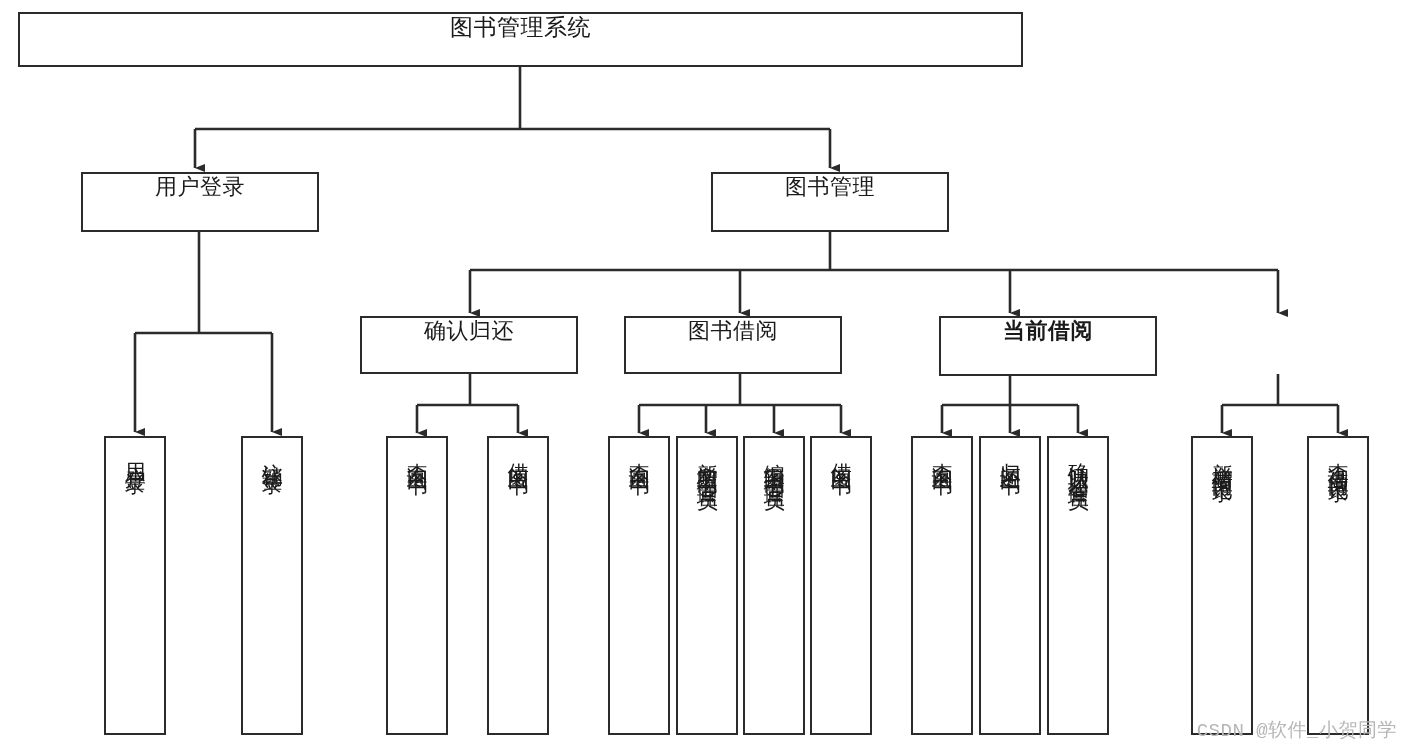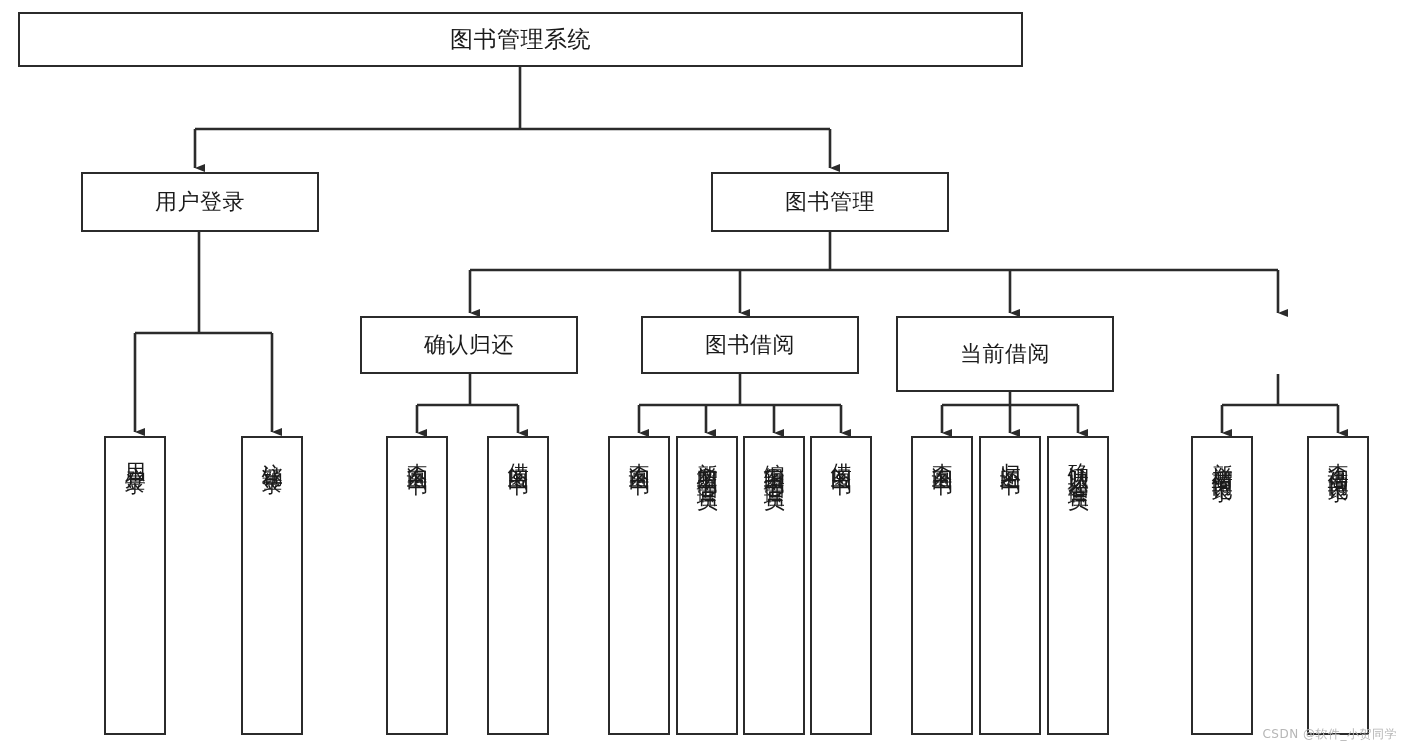--- a/index.html
+++ b/index.html
@@ -24,21 +24,21 @@
     width: 1405px;
     height: 747px;
     pointer-events: none;
   }
   .node {
     position: absolute;
     box-sizing: border-box;
     border: 2.5px solid #2b2b2b;
     background: #ffffff;
     display: flex;
-    align-items: center;
+    align-items: flex-start;
     justify-content: center;
     color: #1a1a1a;
   }
   .node .label {
     font-size: 22px;
     line-height: 1.18;
     letter-spacing: 0.5px;
     white-space: nowrap;
   }
   .node.root .label { font-size: 23px; }
@@ -55,24 +55,25 @@
     font-size: 21px;
     line-height: 1.08;
     letter-spacing: 4px;
     white-space: normal;
     max-height: 286px;
   }
   .watermark {
     position: absolute;
     right: 8px;
     bottom: 4px;
-    font-size: 12px;
+    font-size: 19px;
     color: #b6b6b6;
     letter-spacing: 0.5px;
     white-space: nowrap;
+    font-family: Liberation Mono, monospace;
   }
 </style>
 </head>
 <body>
 
 <div id="canvas">
 
   <svg class="wires" viewBox="0 0 1405 747" xmlns="http://www.w3.org/2000/svg">
     <defs>
       <marker id="arw" markerWidth="9" markerHeight="11" refX="4.5" refY="10.4" orient="auto" markerUnits="userSpaceOnUse">
@@ -133,25 +134,25 @@
   </div>
 
   <div class="node mid" style="left:711px; top:172px; width:238px; height:60px;">
     <span class="label">图书管理</span>
   </div>
 
   <div class="node mid" style="left:360px; top:316px; width:218px; height:58px;">
     <span class="label">确认归还</span>
   </div>
 
-  <div class="node mid" style="left:641px; top:316px; width:218px; height:58px;">
+  <div class="node mid" style="left:624px; top:316px; width:218px; height:58px;">
     <span class="label">图书借阅</span>
   </div>
 
-  <div class="node mid" style="left:896px; top:316px; width:218px; height:76px;">
+  <div class="node mid" style="left:939px; top:316px; width:218px; height:60px;font-weight:bold;">
     <span class="label">当前借阅</span>
   </div>
 
 
   <div class="node leaf" style="left:104px; top:436px; width:62px; height:299px;">
     <span class="label">用户登录</span>
   </div>
   <div class="node leaf" style="left:241px; top:436px; width:62px; height:299px;">
     <span class="label">注销登录</span>
   </div>

